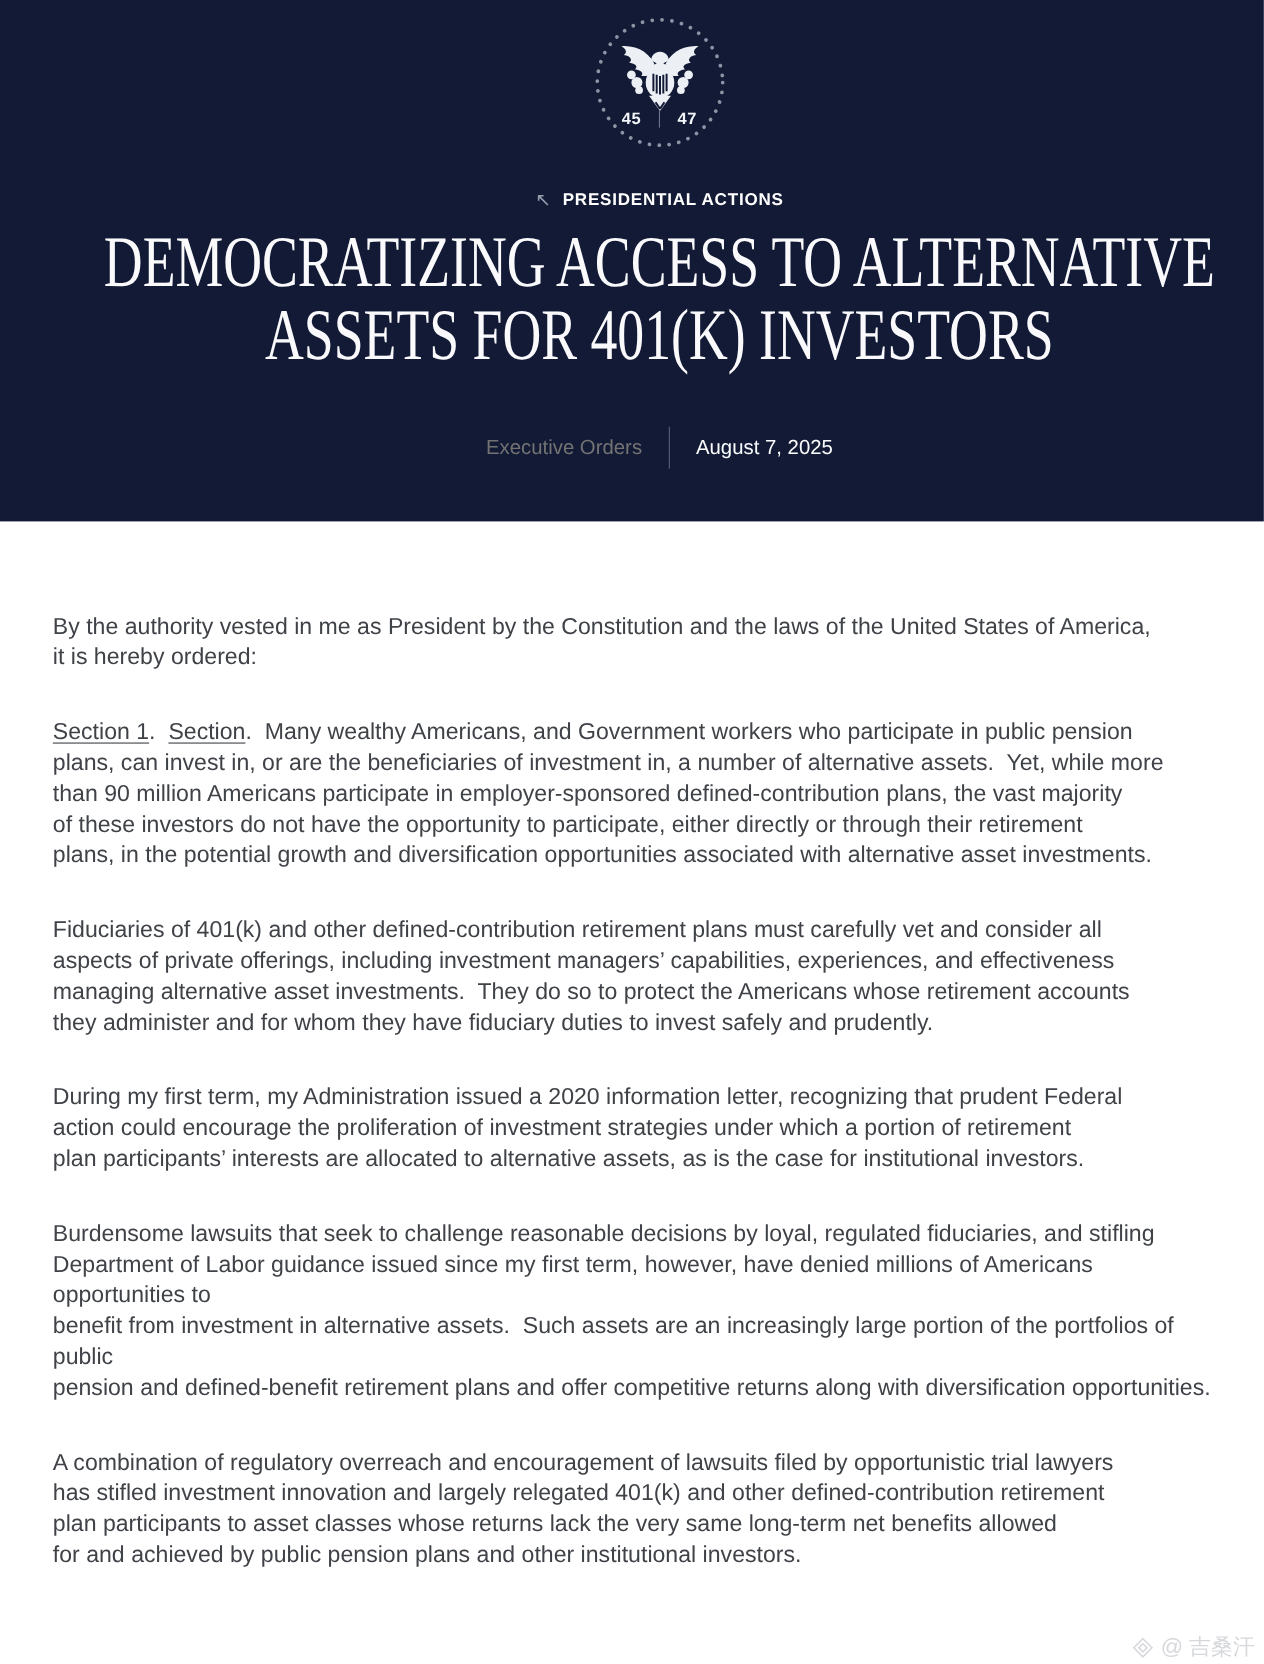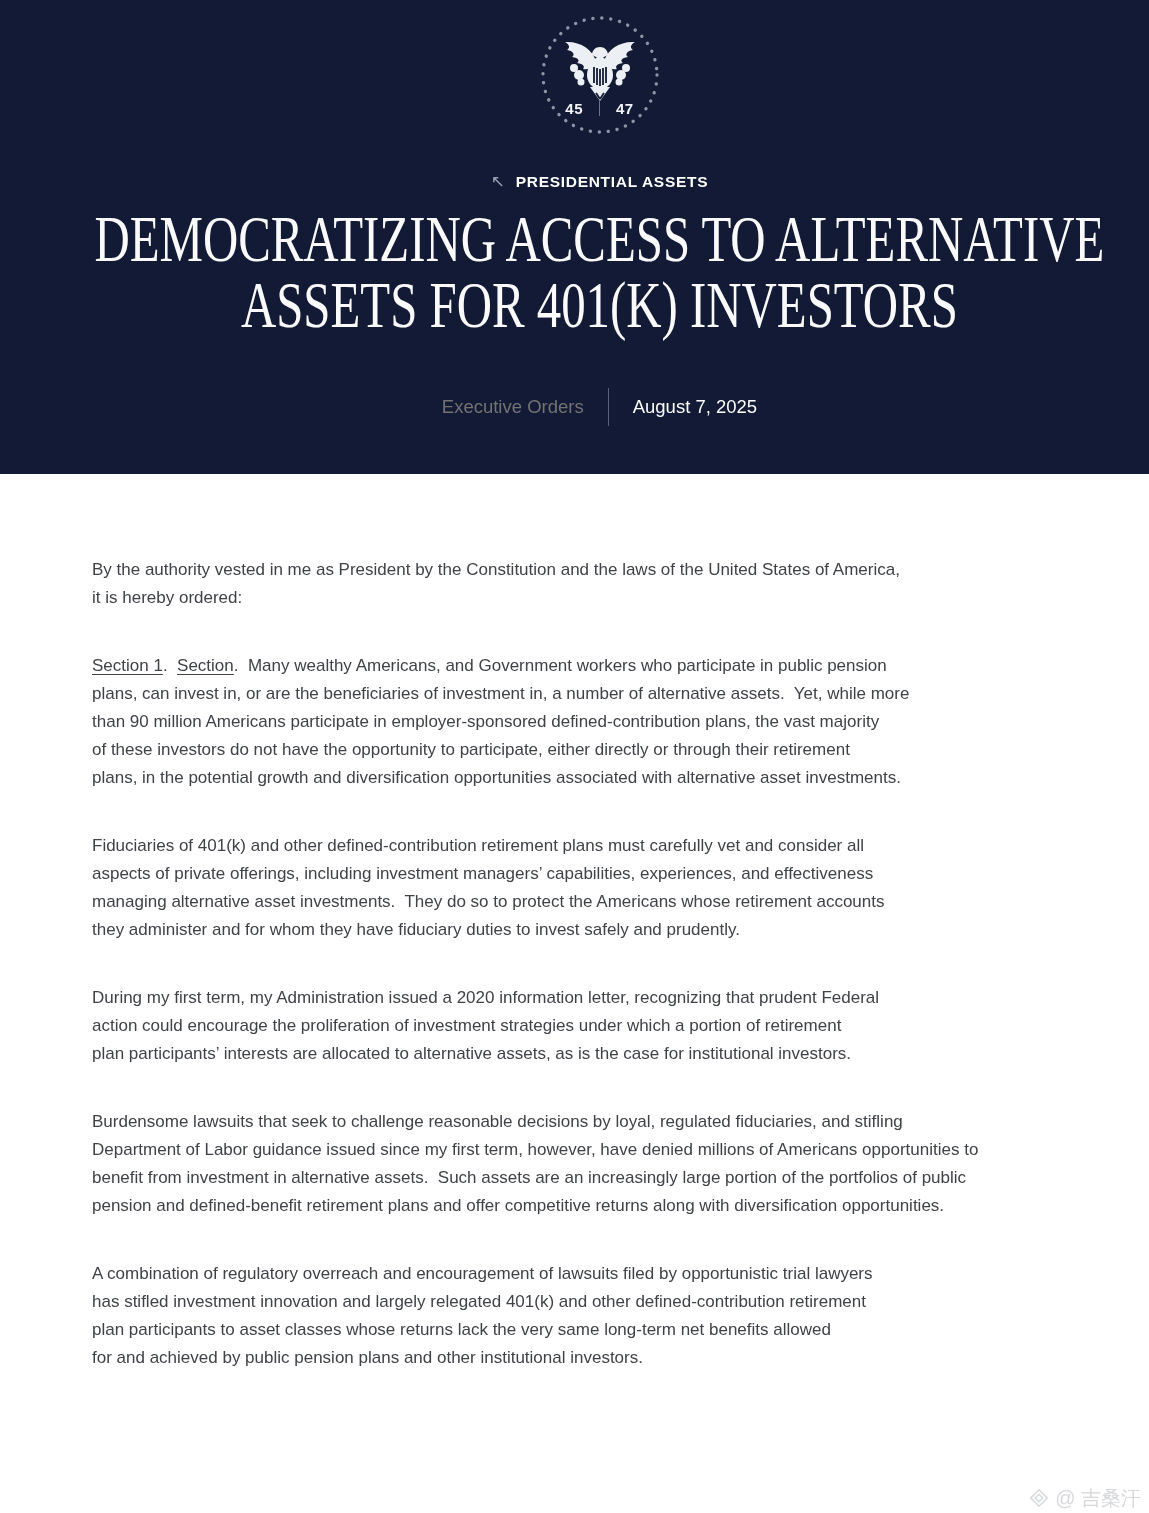--- a/index.html
+++ b/index.html
@@ -50,24 +50,24 @@
   .meta {
     margin-top:50px;
     display:flex; align-items:center; gap:24px;
     font-size:18.5px; color:#FBFCFD;
   }
   .meta .category { color:#737373; text-decoration:none; cursor:pointer; font-weight:500; }
   .meta-divider { width:1px; height:38px; background:#58617A; }
 
   
   .content {
-    padding:82px 0 0 92px;
+    padding:82px 0 0 48px;
     width:1114px;
     color:#3F4247;
-    font-size:17px; line-height:28px;
+    font-size:21px; line-height:28px;
   }
   .content p { margin:0 0 40px 0; white-space:pre-wrap; }
   .u { text-decoration:underline; text-underline-offset:3px; text-decoration-thickness:1px; }
 
   
   .watermark {
     position:absolute; right:8px; bottom:4px;
     display:flex; gap:5px;
     color:#D7D8DC; font-size:20px; line-height:22px;
   }
@@ -107,21 +107,21 @@
       </svg>
       <span class="seal-numbers">
         <span>45</span>
         <span class="seal-pipe"></span>
         <span>47</span>
       </span>
     </a>
 
     <a class="breadcrumb">
       <span class="crumb-arrow">↖</span>
-      <span>PRESIDENTIAL ASSETS</span>
+      <span>PRESIDENTIAL ACTIONS</span>
     </a>
 
     <h1 class="title">
       <span class="tline">DEMOCRATIZING ACCESS TO ALTERNATIVE</span>
       <span class="tline">ASSETS FOR 401(K) INVESTORS</span>
     </h1>
 
     <div class="meta">
       <a class="category">Executive Orders</a>
       <span class="meta-divider"></span>

